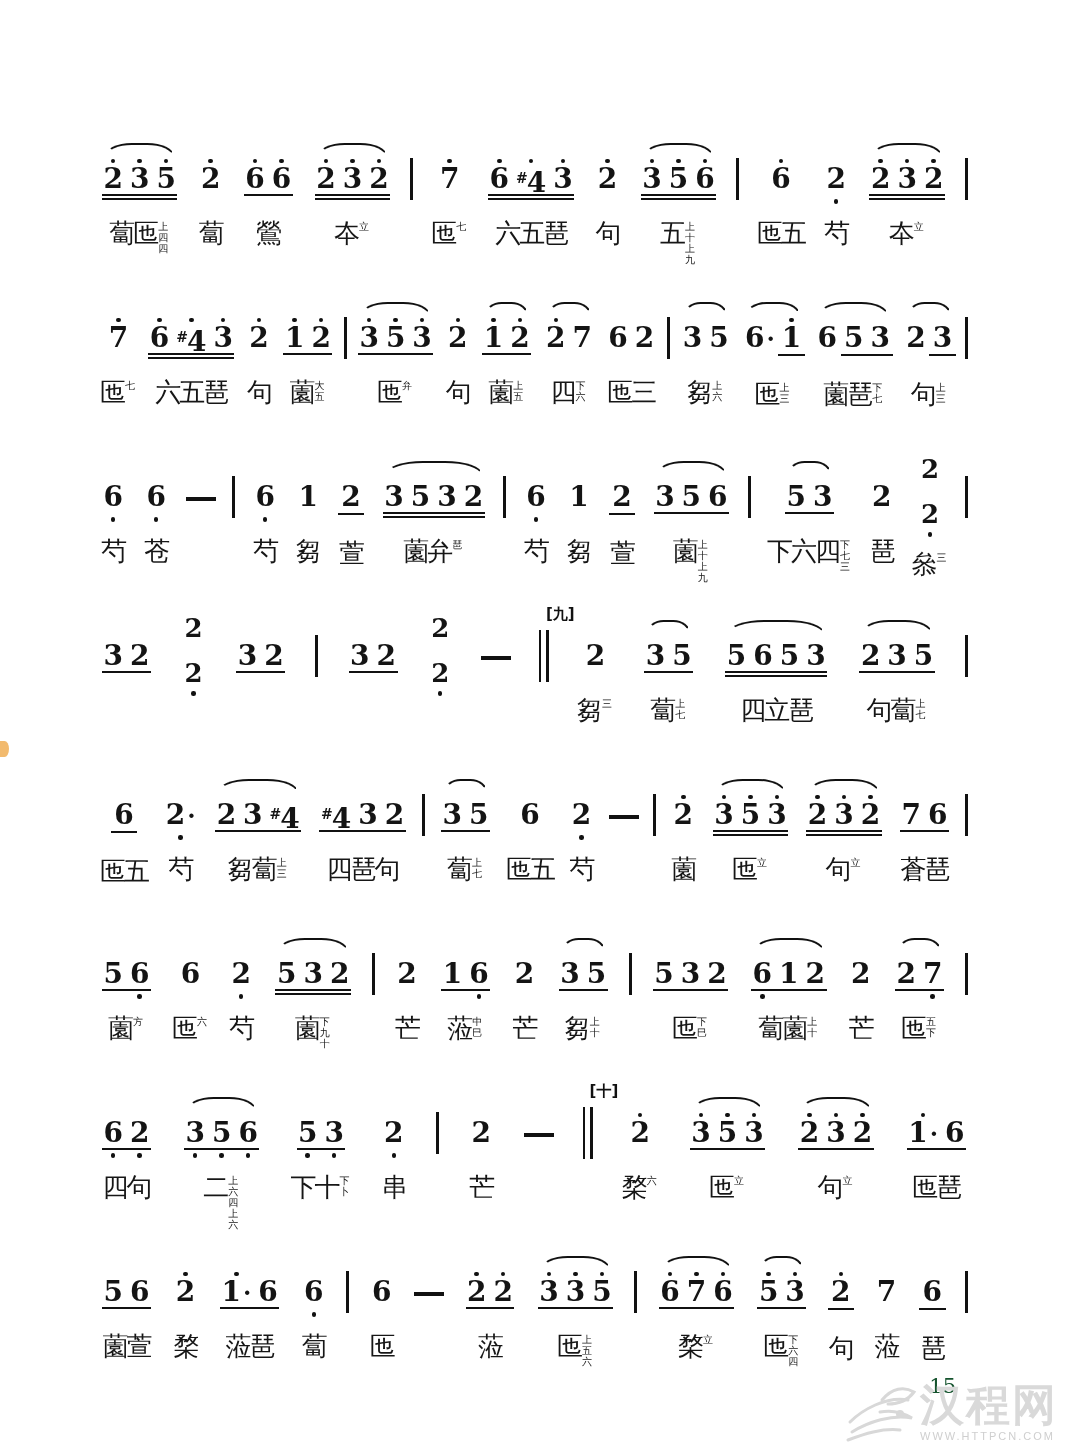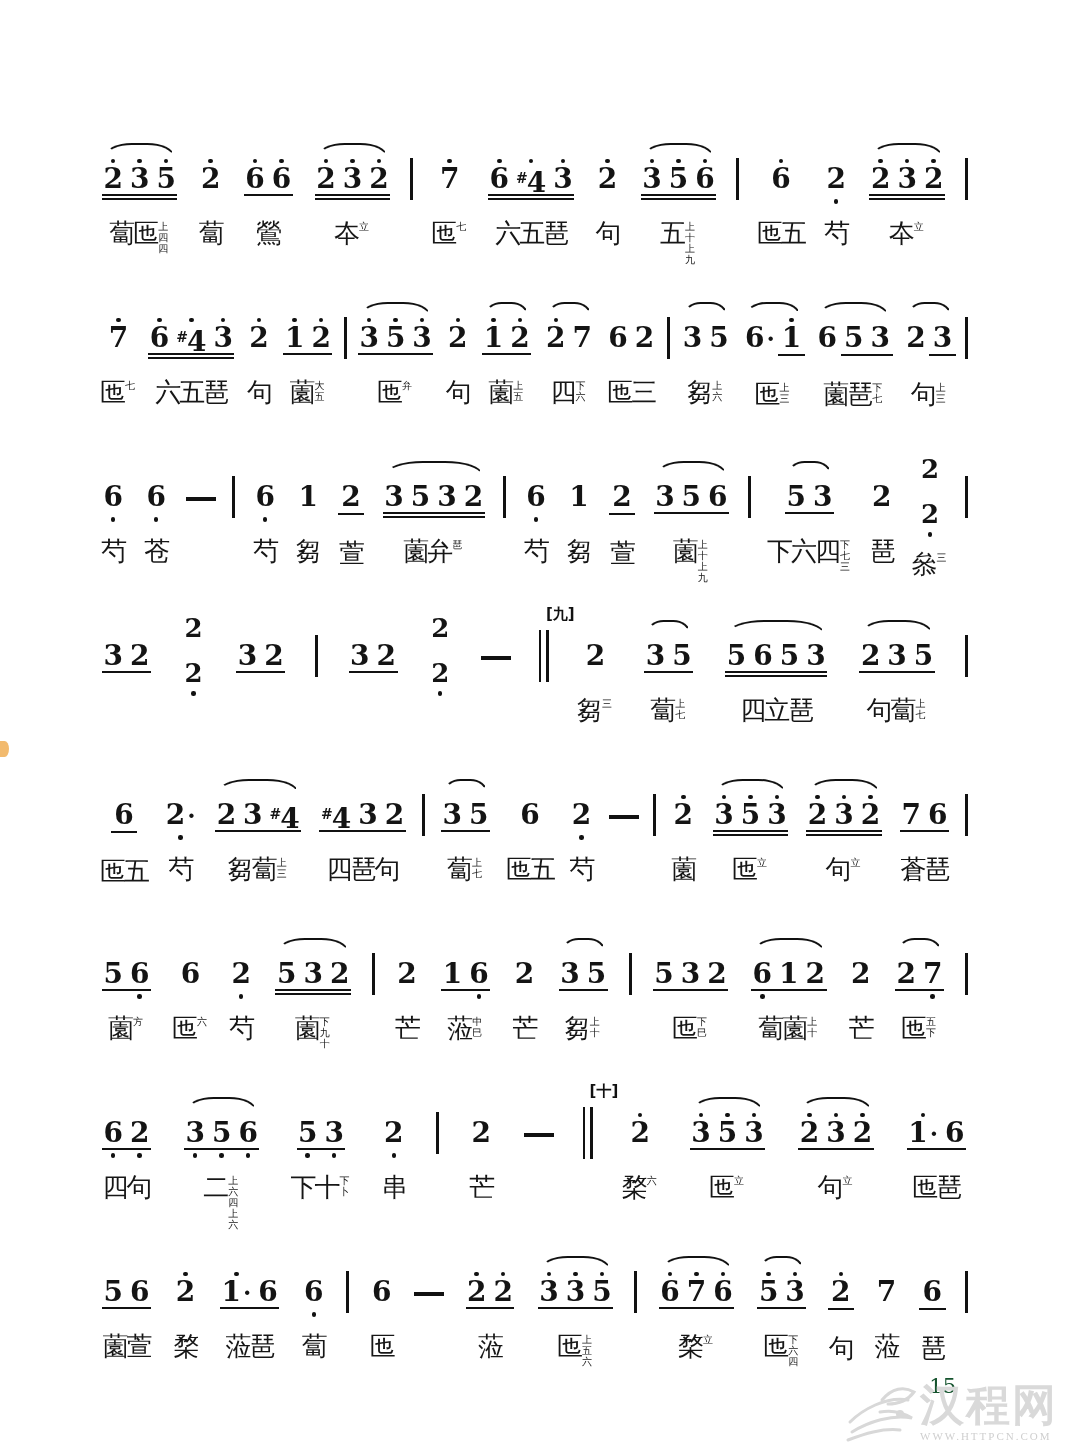--- a/index.html
+++ b/index.html
@@ -36,21 +36,21 @@
   .stk .dg{height:26px;line-height:25px;font-size:26px;}
   
   .tab{margin-top:7px;display:flex;justify-content:center;align-items:flex-start;min-height:56px;
        font-family:"DejaVu Sans",sans-serif;color:#161616;}
   .tmain{font-size:26px;line-height:30px;letter-spacing:-2px;max-width:92px;}
   .tside{font-size:10px;line-height:11px;width:12px;word-break:break-all;margin-left:1px;margin-top:3px;}
   
   .pagenum{position:absolute;right:122px;bottom:56px;font-size:21px;color:#14532d;}
   .wm{position:absolute;right:6px;bottom:6px;width:230px;height:78px;}
   .wm-cn{position:absolute;left:78px;top:6px;font-size:44px;letter-spacing:2px;color:#d9d9d9;font-family:Liberation Serif, serif;font-weight:bold;}
-  .wm-url{position:absolute;left:78px;bottom:6px;font-size:11px;letter-spacing:2px;color:#cfcfcf;font-family:Liberation Serif, serif;}
+  .wm-url{position:absolute;left:78px;bottom:6px;font-size:11px;letter-spacing:2px;color:#cfcfcf;font-family:Liberation Sans, sans-serif;}
   .smudge{position:absolute;left:0;top:741px;width:9px;height:16px;background:#eda33e;opacity:.75;border-radius:0 50% 50% 0;}
 </style>
 </head>
 <body>
 
 <div class="page">
   <div class="sheet" id="systems">
       <div class="system">
         <div class="units">
           <div class="unit">

